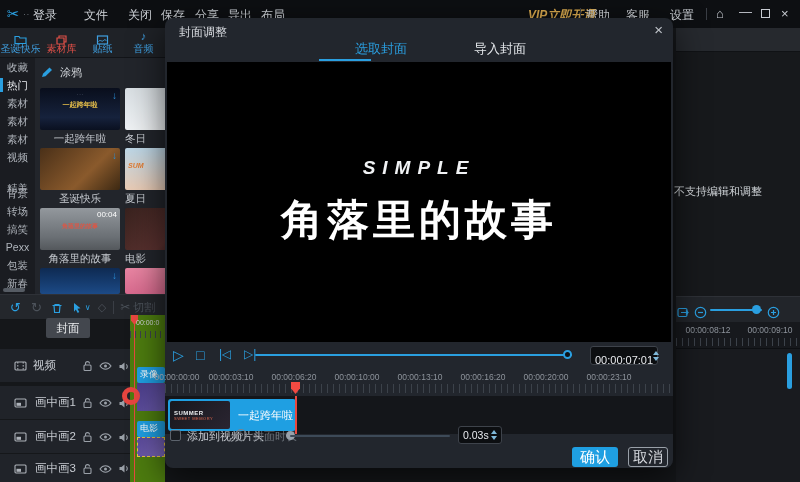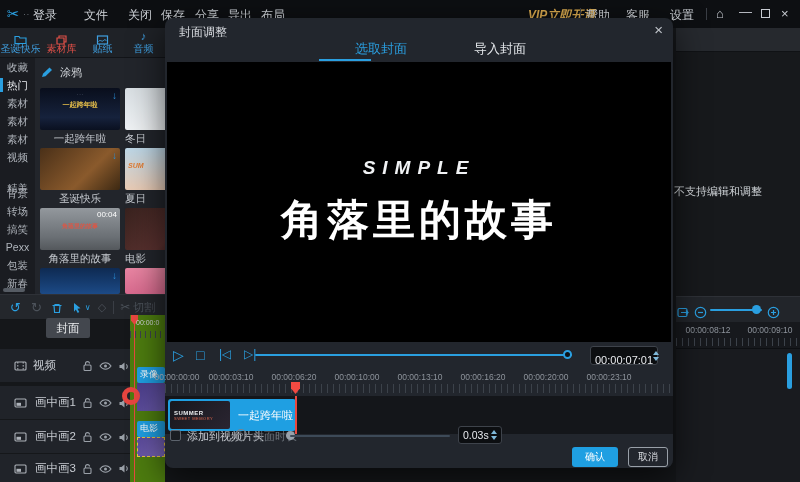--- a/index.html
+++ b/index.html
@@ -95,21 +95,21 @@
                align-items:flex-start; justify-content:center; padding-left:4px; }
   .clipthumb .s1 { font-size:6px; color:#eceef0; font-weight:bold; letter-spacing:.5px; }
   .clipthumb .s2 { font-size:4px; color:#e06a50; letter-spacing:.5px; }
   .cliplb { left:70px; top:9px; font-size:11px; color:#fff; }
   .cb { left:5px; top:412px; width:11px; height:11px; border:1px solid #5c636c; border-radius:2px; background:#1a1d22; cursor:pointer; }
   .optlb { top:411px; font-size:11px; }
   .qicon { left:70px; top:411px; width:12px; height:12px; border:1px solid #7c828a; border-radius:50%;
            color:#9aa0a8; font-size:8px; text-align:center; line-height:11px; }
   .optline { left:125px; top:417px; width:160px; height:2px; background:#3d4a58; border-radius:1px; }
   .optknob { left:121px; top:413px; width:9px; height:9px; border-radius:50%; background:#97a0aa; cursor:grab; }
-  .btn { top:429px; height:20px; border-radius:3px; font-size:10px; display:flex; align-items:center; justify-content:center; cursor:pointer; }
+  .btn { top:429px; height:20px; border-radius:3px; font-size:15px; display:flex; align-items:center; justify-content:center; cursor:pointer; }
   .btn-primary { background:#1f9fe2; color:#fff; }
   .btn-ghost { border:1px solid #99a0a8; color:#d8dbe0; background:transparent; }
 
   
   .rpanel { left:676px; top:28px; width:124px; height:454px; }
   .rp-top { left:0; top:0; width:124px; height:24px; background:#26292e; border-bottom:1px solid #101215; }
   .rp-player { left:0; top:24px; width:124px; height:244px; background:#17191c; }
   .notice { left:-2px; top:132px; font-size:11px; color:#d0d4d8; white-space:nowrap; }
   .rp-toolbar { left:0; top:268px; width:124px; height:26px; background:#22252a; border-top:1px solid #2e3137; }
   .rp-ruler { left:0; top:294px; width:124px; height:26px; background:#17191d; }

